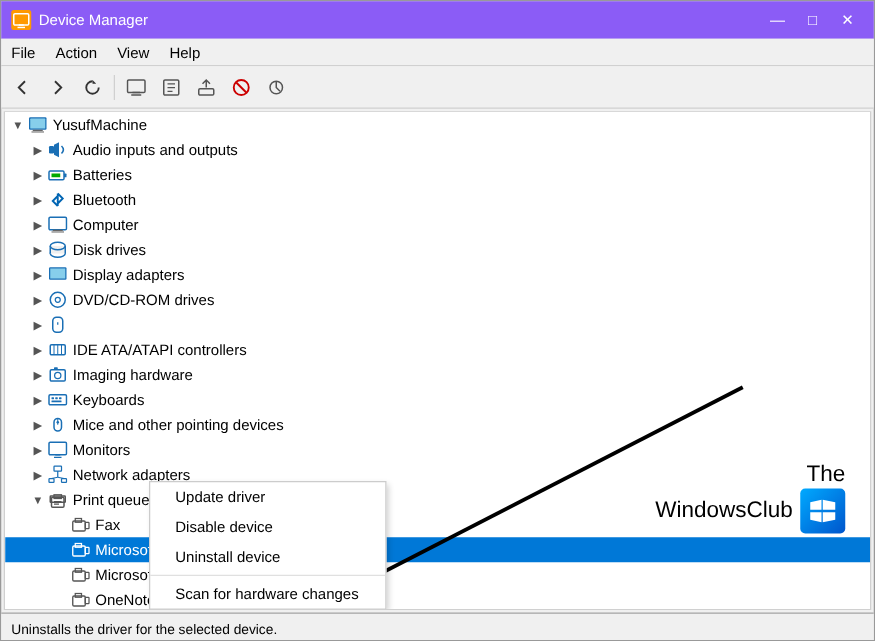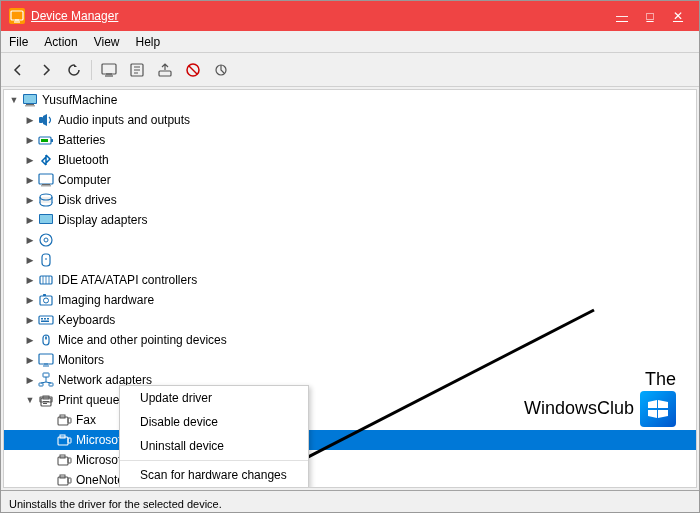--- a/index.html
+++ b/index.html
@@ -16,28 +16,27 @@
     .window {
       width: 700px;
       height: 513px;
       border: 1px solid #999;
       display: flex;
       flex-direction: column;
       background: #f0f0f0;
     }
 
     .title-bar {
-      background: #ef4444;
+      background: #8b5cf6;
       color: white;
       display: flex;
       align-items: center;
       padding: 0 8px;
       height: 30px;
       flex-shrink: 0;
-      text-decoration: underline;
     }
 
     .title-bar-icon {
       width: 16px;
       height: 16px;
       margin-right: 6px;
       background: #ff9900;
       border-radius: 2px;
       display: flex;
       align-items: center;
@@ -420,20 +419,21 @@
       </div>
 
       <div class="tree-item indent1">
         <div class="expander">▶</div>
         <div class="item-icon">
           <svg width="16" height="16" viewBox="0 0 16 16">
             <circle cx="8" cy="8" r="6" fill="none" stroke="#1a6fb5" stroke-width="1.2"></circle>
             <circle cx="8" cy="8" r="2" fill="none" stroke="#1a6fb5" stroke-width="1"></circle>
           </svg>
         </div>
+        <span>DVD/CD-ROM drives</span>
       </div>
 
       <div class="tree-item indent1">
         <div class="expander">▶</div>
         <div class="item-icon">
           <svg width="16" height="16" viewBox="0 0 16 16">
             <rect x="4" y="2" width="8" height="12" rx="3" fill="none" stroke="#1a6fb5" stroke-width="1.2"></rect>
             <line x1="8" y1="6" x2="8" y2="8" stroke="#1a6fb5" stroke-width="1"></line>
           </svg>
         </div>

